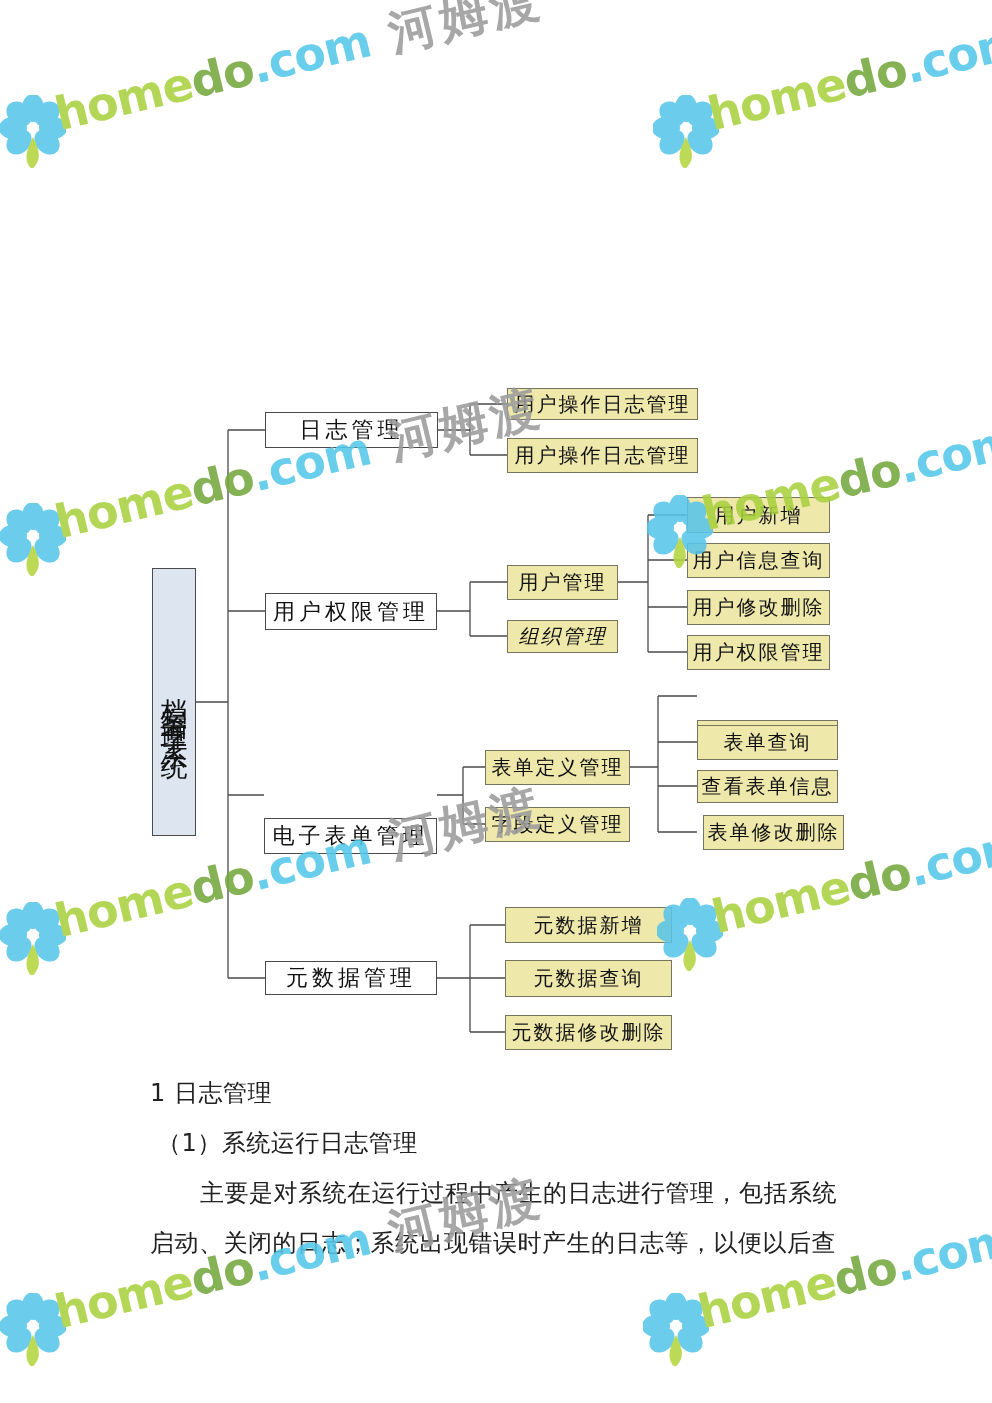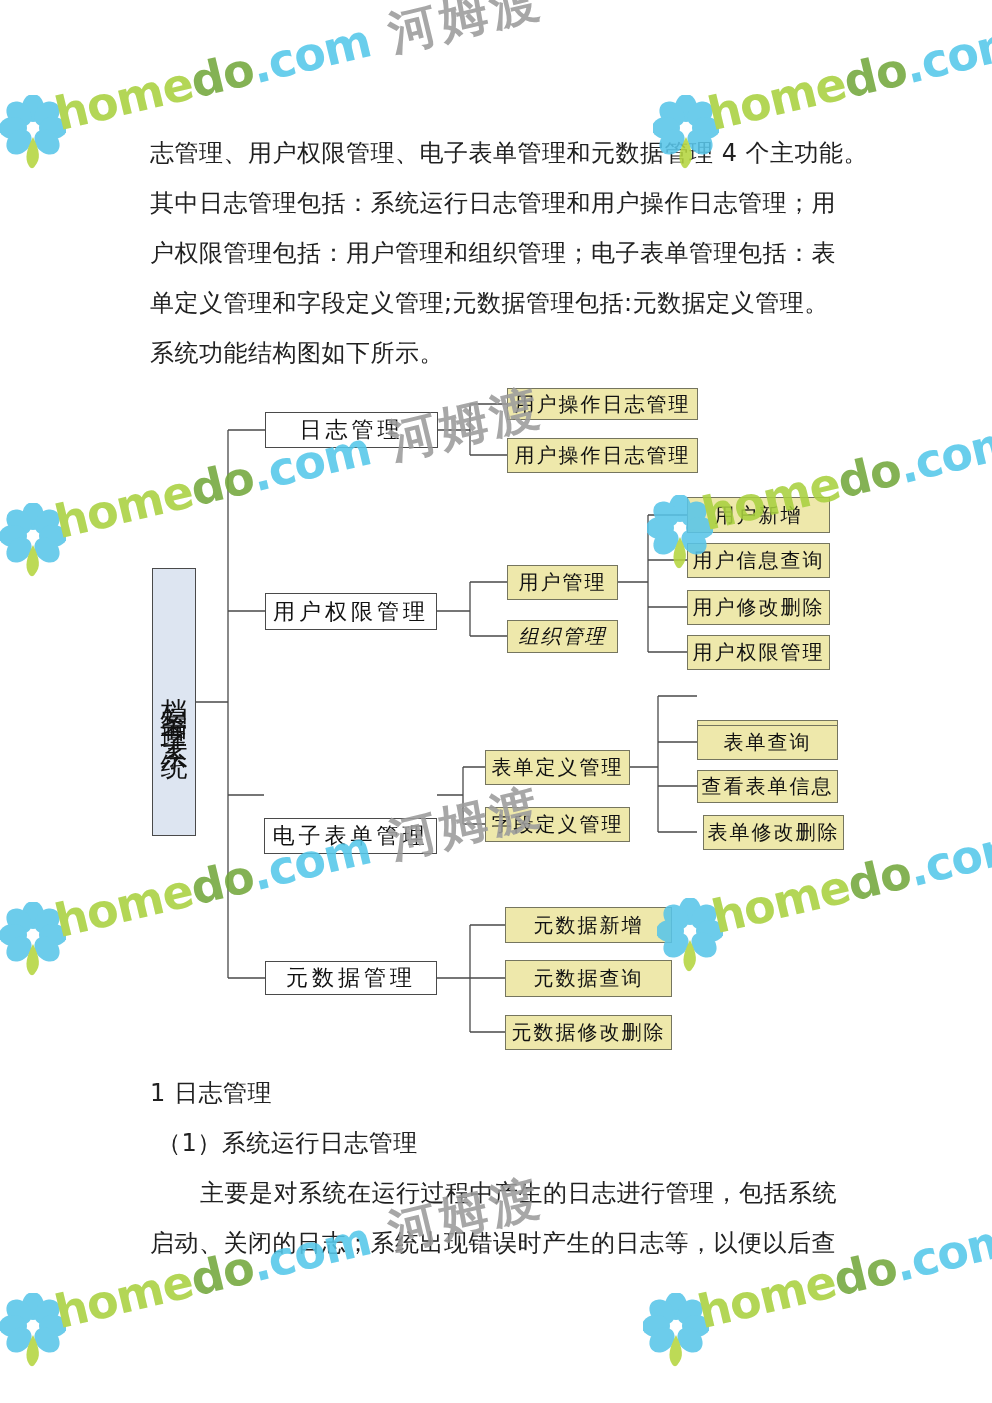--- a/index.html
+++ b/index.html
@@ -65,27 +65,20 @@
     <path fill="none" stroke="#4a4a4a" stroke-width="1.3" d="M196,702H228 M228,430V978
          M228,430H265 M228,611H265 M228,795H264 M228,978H265
          M438,430H470 M470,404V455 M470,404H507 M470,455H507
          M437,611H470 M470,582V636 M470,582H507 M470,636H507
          M618,582H648 M648,515V652 M648,515H687 M648,560H687 M648,607H687 M648,652H687
          M437,795H463 M463,767V824 M463,767H485 M463,824H485
          M630,767H658 M658,696V832 M658,696H697 M658,742H697 M658,786H697 M658,832H697
          M437,978H470 M470,925V1032 M470,925H505 M470,978H505 M470,1032H505"></path>
   </svg>
 
-  <div class="textblock" style="top:128px;">
-    <div class="para-line">志管理、用户权限管理、电子表单管理和元数据管理 4 个主功能。</div>
-    <div class="para-line">其中日志管理包括：系统运行日志管理和用户操作日志管理；用</div>
-    <div class="para-line">户权限管理包括：用户管理和组织管理；电子表单管理包括：表</div>
-    <div class="para-line">单定义管理和字段定义管理;元数据管理包括:元数据定义管理。</div>
-    <div class="para-line">系统功能结构图如下所示。</div>
-  </div>
 
   <div id="diagram-nodes">
       <div class="dnode node-root" style="left: 152px; top: 568px; width: 44px; height: 268px;">档案管理子系统</div>
       <div class="dnode node-branch" style="left: 265px; top: 412px; width: 173px; height: 36px;">日志管理</div>
       <div class="dnode node-branch" style="left: 265px; top: 593px; width: 172px; height: 37px;">用户权限管理</div>
       <div class="dnode node-branch" style="left: 264px; top: 777px; width: 173px; height: 36px; margin-top: 41px;">电子表单管理</div>
       <div class="dnode node-branch" style="left: 265px; top: 961px; width: 172px; height: 34px;">元数据管理</div>
       <div class="dnode node-leaf" style="left: 507px; top: 388px; width: 191px; height: 32px;">用户操作日志管理</div>
       <div class="dnode node-leaf" style="left: 507px; top: 438px; width: 191px; height: 35px;">用户操作日志管理</div>
       <div class="dnode node-leaf" style="left: 507px; top: 565px; width: 111px; height: 35px;">用户管理</div>

